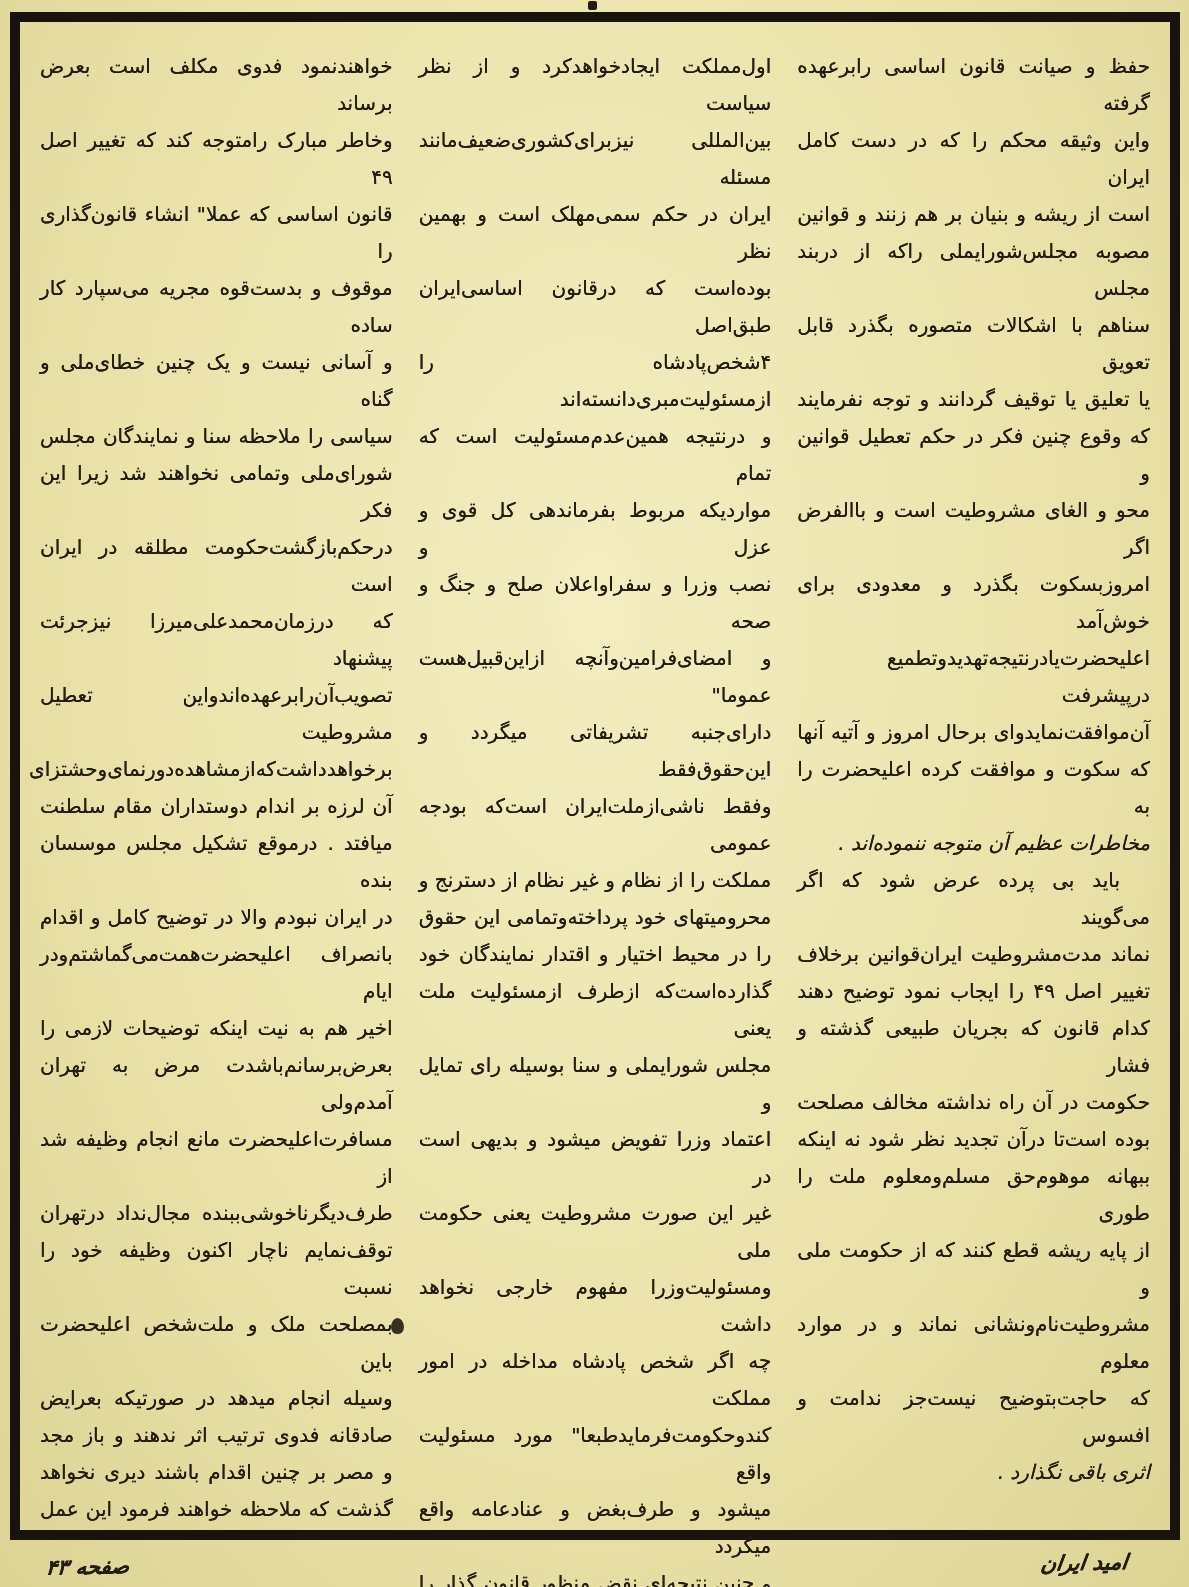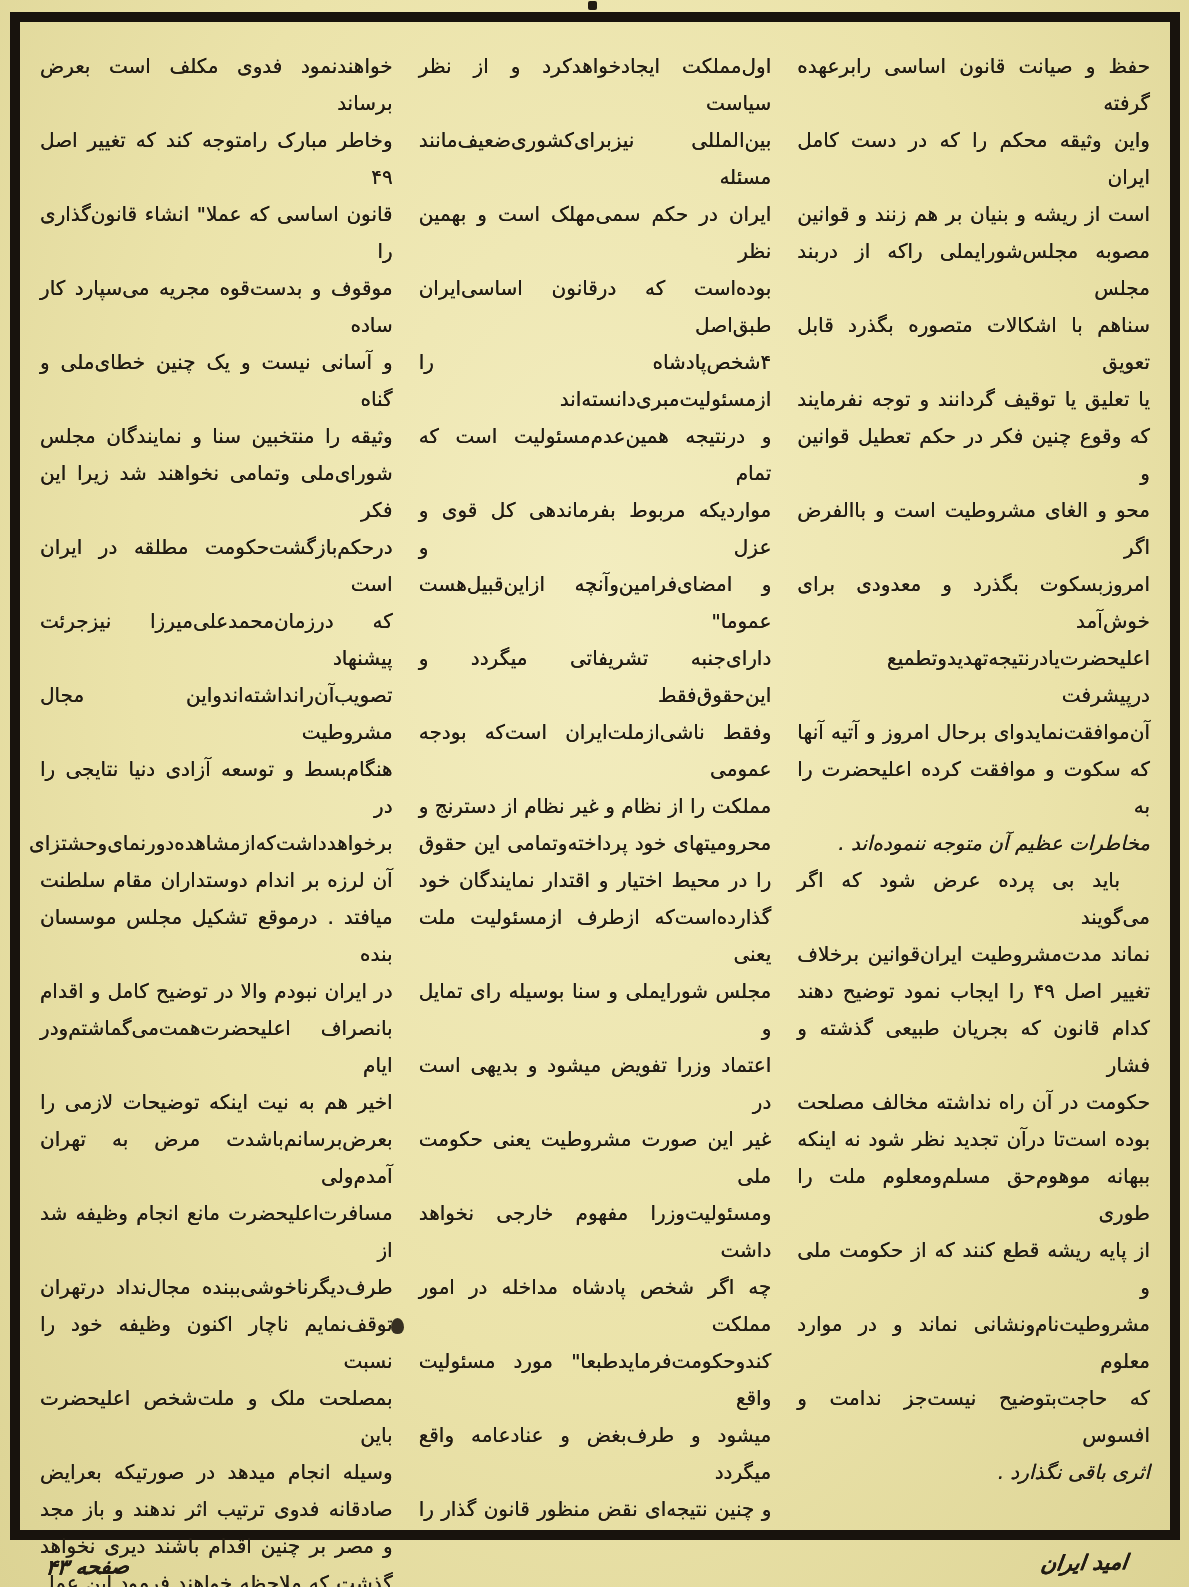--- a/index.html
+++ b/index.html
@@ -77,20 +77,21 @@
 
       <div class="column">
         <div class="col-lines">
             <div class="line">اول‌مملکت ایجادخواهدکرد و از نظر سیاست</div>
             <div class="line">بین‌المللی نیزبرای‌کشوری‌ضعیف‌مانند مسئله</div>
             <div class="line">ایران در حکم سمی‌مهلک است و بهمین نظر</div>
             <div class="line">بوده‌است که درقانون اساسی‌ایران طبق‌اصل</div>
             <div class="line">۴شخص‌پادشاه را ازمسئولیت‌مبری‌دانسته‌اند</div>
             <div class="line">و درنتیجه همین‌عدم‌مسئولیت است که تمام</div>
             <div class="line">مواردیکه مربوط بفرماندهی کل قوی و عزل و</div>
+            <div class="line">نصب وزرا و سفراواعلان صلح و جنگ و صحه</div>
             <div class="line">و امضای‌فرامین‌وآنچه ازاین‌قبیل‌هست عموما"</div>
             <div class="line">دارای‌جنبه تشریفاتی میگردد و این‌حقوق‌فقط</div>
             <div class="line">وفقط ناشی‌ازملت‌ایران است‌که بودجه عمومی</div>
             <div class="line">مملکت را از نظام و غیر نظام از دسترنج و</div>
             <div class="line">محرومیتهای خود پرداخته‌وتمامی این حقوق</div>
             <div class="line">را در محیط اختیار و اقتدار نمایندگان خود</div>
             <div class="line">گذارده‌است‌که ازطرف ازمسئولیت ملت یعنی</div>
             <div class="line">مجلس شورایملی و سنا بوسیله رای تمایل و</div>
             <div class="line">اعتماد وزرا تفویض میشود و بدیهی است در</div>
             <div class="line">غیر این صورت مشروطیت یعنی حکومت ملی</div>
@@ -102,26 +103,25 @@
           </div>
       </div>
 
       <div class="column">
         <div class="col-lines">
             <div class="line">خواهندنمود فدوی مکلف است بعرض برساند</div>
             <div class="line">وخاطر مبارک رامتوجه کند که تغییر اصل ۴۹</div>
             <div class="line">قانون اساسی که عملا" انشاء قانون‌گذاری را</div>
             <div class="line">موقوف و بدست‌قوه مجریه می‌سپارد کار ساده</div>
             <div class="line">و آسانی نیست و یک چنین خطای‌ملی و گناه</div>
-            <div class="line">وثیقه را منتخبین سنا و نمایندگان مجلس</div>
+            <div class="line">سیاسی را ملاحظه سنا و نمایندگان مجلس</div>
             <div class="line">شورای‌ملی وتمامی نخواهند شد زیرا این فکر</div>
             <div class="line">درحکم‌بازگشت‌حکومت مطلقه در ایران است</div>
             <div class="line">که درزمان‌محمدعلی‌میرزا نیزجرئت پیشنهاد</div>
-            <div class="line">تصویب‌آن‌رانداشته‌اندواین مجال مشروطیت</div>
-            <div class="line">هنگام‌بسط و توسعه آزادی دنیا نتایجی را در</div>
+            <div class="line">تصویب‌آن‌رابرعهده‌اندواین تعطیل مشروطیت</div>
             <div class="line">برخواهدداشت‌که‌ازمشاهده‌دورنمای‌وحشتزای</div>
             <div class="line">آن لرزه بر اندام دوستداران مقام سلطنت</div>
             <div class="line">میافتد . درموقع تشکیل مجلس موسسان بنده</div>
             <div class="line">در ایران نبودم والا در توضیح کامل و اقدام</div>
             <div class="line">بانصراف اعلیحضرت‌همت‌می‌گماشتم‌ودر ایام</div>
             <div class="line">اخیر هم به نیت اینکه توضیحات لازمی را</div>
             <div class="line">بعرض‌برسانم‌باشدت مرض به تهران آمدم‌ولی</div>
             <div class="line">مسافرت‌اعلیحضرت مانع انجام وظیفه شد از</div>
             <div class="line">طرف‌دیگرناخوشی‌ببنده مجال‌نداد درتهران</div>
             <div class="line">توقف‌نمایم ناچار اکنون وظیفه خود را نسبت</div>

